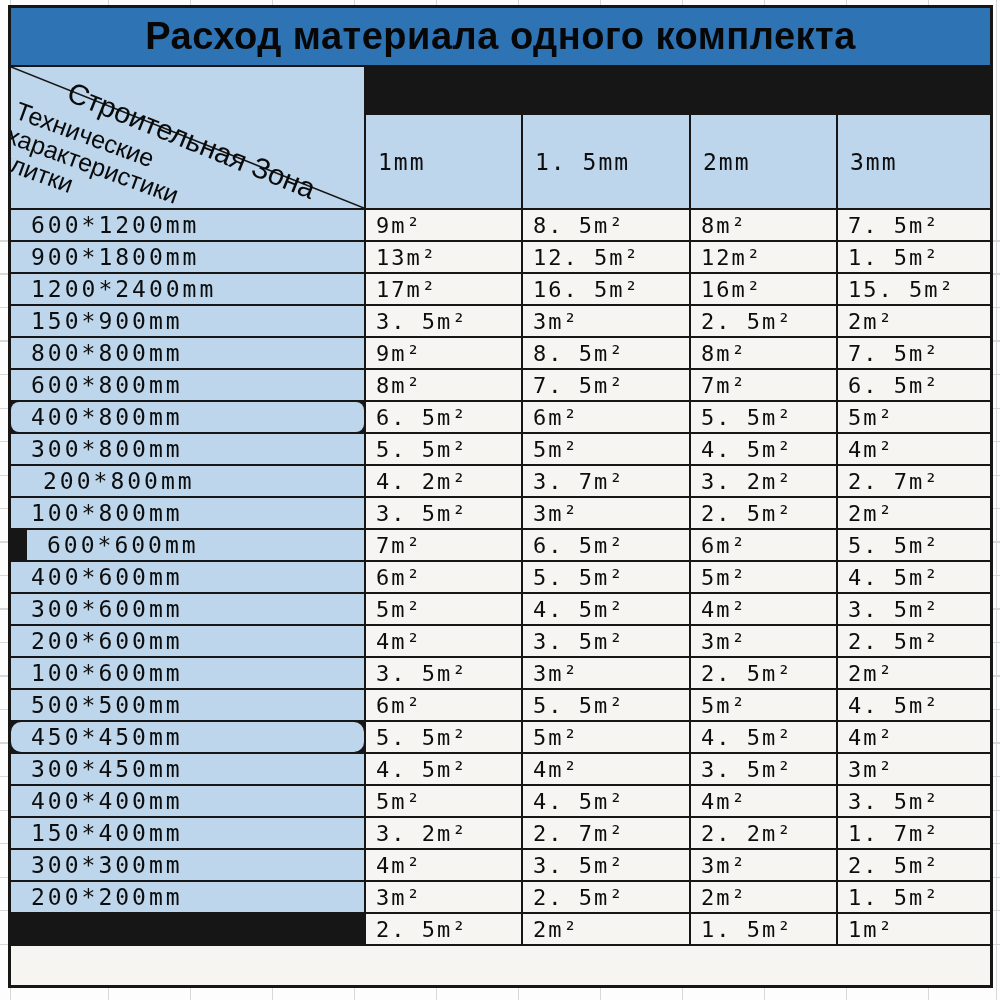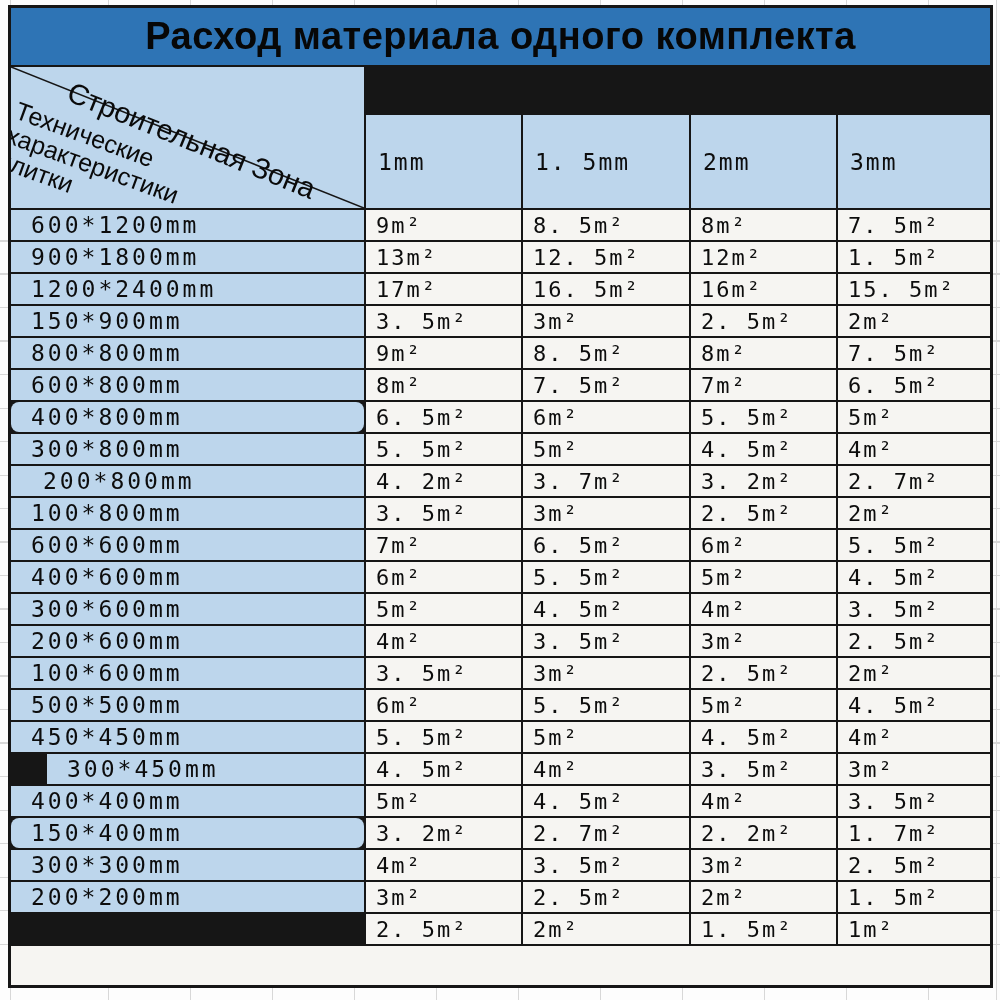--- a/index.html
+++ b/index.html
@@ -155,21 +155,21 @@
     <div class="cell label-cell" style="grid-area: 12 / 1; padding-left: 32px;">200*800mm</div>
     <div class="cell value-cell" style="grid-area: 12 / 2;">4. 2m²</div>
     <div class="cell value-cell" style="grid-area: 12 / 3;">3. 7m²</div>
     <div class="cell value-cell" style="grid-area: 12 / 4;">3. 2m²</div>
     <div class="cell value-cell" style="grid-area: 12 / 5;">2. 7m²</div>
     <div class="cell label-cell" style="grid-area: 13 / 1;">100*800mm</div>
     <div class="cell value-cell" style="grid-area: 13 / 2;">3. 5m²</div>
     <div class="cell value-cell" style="grid-area: 13 / 3;">3m²</div>
     <div class="cell value-cell" style="grid-area: 13 / 4;">2. 5m²</div>
     <div class="cell value-cell" style="grid-area: 13 / 5;">2m²</div>
-    <div class="cell label-cell" style="grid-area: 14 / 1;">600*600mm</div>
+    <div class="cell label-cell" style="grid-area: 14 / 1; margin-left: 16px;">600*600mm</div>
     <div class="cell value-cell" style="grid-area: 14 / 2;">7m²</div>
     <div class="cell value-cell" style="grid-area: 14 / 3;">6. 5m²</div>
     <div class="cell value-cell" style="grid-area: 14 / 4;">6m²</div>
     <div class="cell value-cell" style="grid-area: 14 / 5;">5. 5m²</div>
     <div class="cell label-cell" style="grid-area: 15 / 1;">400*600mm</div>
     <div class="cell value-cell" style="grid-area: 15 / 2;">6m²</div>
     <div class="cell value-cell" style="grid-area: 15 / 3;">5. 5m²</div>
     <div class="cell value-cell" style="grid-area: 15 / 4;">5m²</div>
     <div class="cell value-cell" style="grid-area: 15 / 5;">4. 5m²</div>
     <div class="cell label-cell" style="grid-area: 16 / 1;">300*600mm</div>
@@ -185,36 +185,36 @@
     <div class="cell label-cell" style="grid-area: 18 / 1;">100*600mm</div>
     <div class="cell value-cell" style="grid-area: 18 / 2;">3. 5m²</div>
     <div class="cell value-cell" style="grid-area: 18 / 3;">3m²</div>
     <div class="cell value-cell" style="grid-area: 18 / 4;">2. 5m²</div>
     <div class="cell value-cell" style="grid-area: 18 / 5;">2m²</div>
     <div class="cell label-cell" style="grid-area: 19 / 1;">500*500mm</div>
     <div class="cell value-cell" style="grid-area: 19 / 2;">6m²</div>
     <div class="cell value-cell" style="grid-area: 19 / 3;">5. 5m²</div>
     <div class="cell value-cell" style="grid-area: 19 / 4;">5m²</div>
     <div class="cell value-cell" style="grid-area: 19 / 5;">4. 5m²</div>
-    <div class="cell label-cell" style="grid-area: 20 / 1;">450*450mm</div>
+    <div class="cell label-cell" style="grid-area: 20 / 1; border-radius: 10px;">450*450mm</div>
     <div class="cell value-cell" style="grid-area: 20 / 2;">5. 5m²</div>
     <div class="cell value-cell" style="grid-area: 20 / 3;">5m²</div>
     <div class="cell value-cell" style="grid-area: 20 / 4;">4. 5m²</div>
     <div class="cell value-cell" style="grid-area: 20 / 5;">4m²</div>
-    <div class="cell label-cell" style="grid-area: 21 / 1; margin-left: 36px;">300*450mm</div>
+    <div class="cell label-cell" style="grid-area: 21 / 1;">300*450mm</div>
     <div class="cell value-cell" style="grid-area: 21 / 2;">4. 5m²</div>
     <div class="cell value-cell" style="grid-area: 21 / 3;">4m²</div>
     <div class="cell value-cell" style="grid-area: 21 / 4;">3. 5m²</div>
     <div class="cell value-cell" style="grid-area: 21 / 5;">3m²</div>
     <div class="cell label-cell" style="grid-area: 22 / 1;">400*400mm</div>
     <div class="cell value-cell" style="grid-area: 22 / 2;">5m²</div>
     <div class="cell value-cell" style="grid-area: 22 / 3;">4. 5m²</div>
     <div class="cell value-cell" style="grid-area: 22 / 4;">4m²</div>
     <div class="cell value-cell" style="grid-area: 22 / 5;">3. 5m²</div>
-    <div class="cell label-cell" style="grid-area: 23 / 1; border-radius: 8px;">150*400mm</div>
+    <div class="cell label-cell" style="grid-area: 23 / 1;">150*400mm</div>
     <div class="cell value-cell" style="grid-area: 23 / 2;">3. 2m²</div>
     <div class="cell value-cell" style="grid-area: 23 / 3;">2. 7m²</div>
     <div class="cell value-cell" style="grid-area: 23 / 4;">2. 2m²</div>
     <div class="cell value-cell" style="grid-area: 23 / 5;">1. 7m²</div>
     <div class="cell label-cell" style="grid-area: 24 / 1;">300*300mm</div>
     <div class="cell value-cell" style="grid-area: 24 / 2;">4m²</div>
     <div class="cell value-cell" style="grid-area: 24 / 3;">3. 5m²</div>
     <div class="cell value-cell" style="grid-area: 24 / 4;">3m²</div>
     <div class="cell value-cell" style="grid-area: 24 / 5;">2. 5m²</div>
     <div class="cell label-cell" style="grid-area: 25 / 1;">200*200mm</div>

